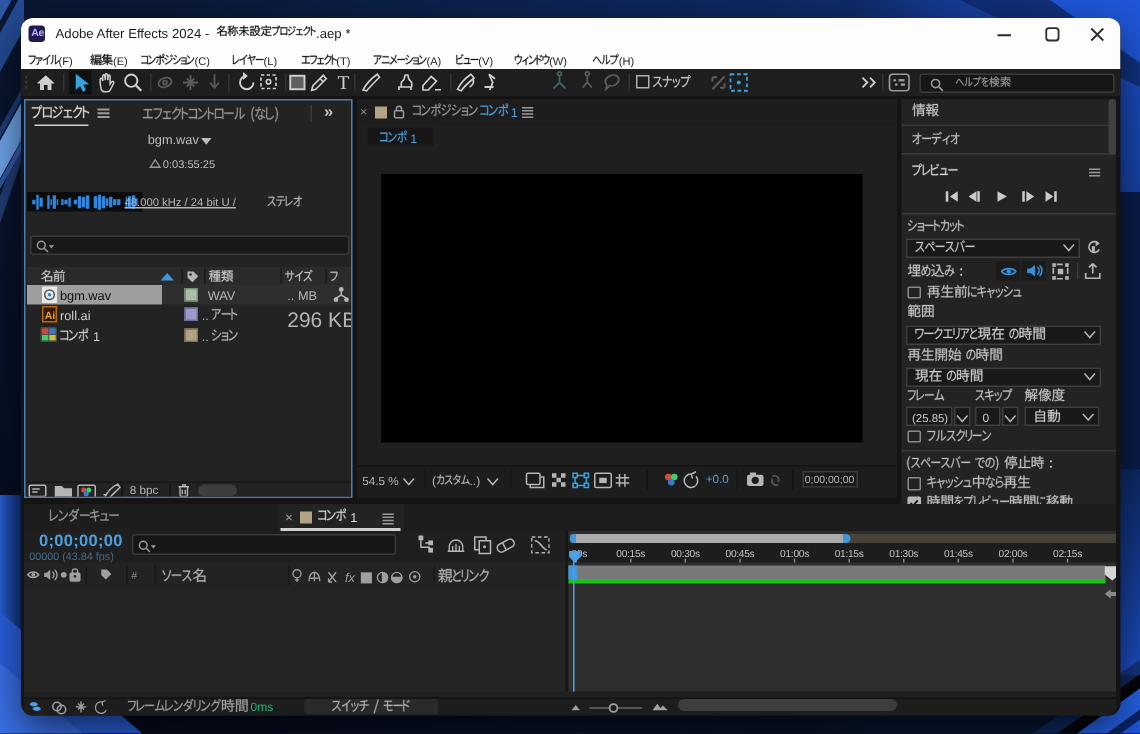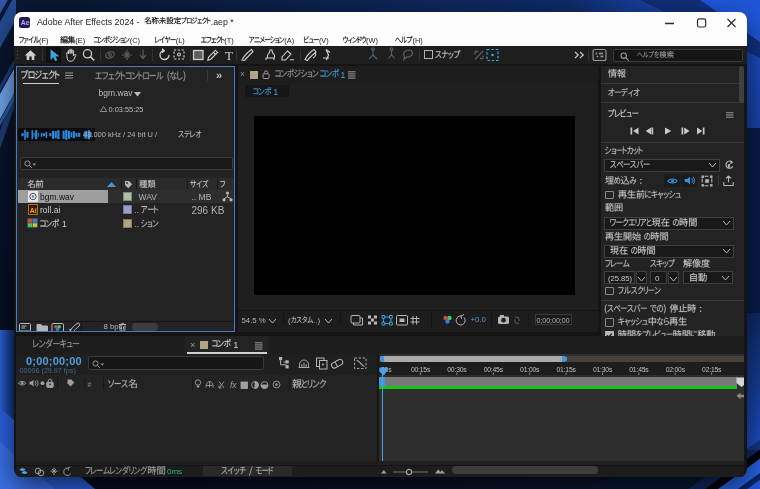--- a/index.html
+++ b/index.html
@@ -214,21 +214,21 @@
         <rect x="49.9" y="2.8" width="2.2" height="8" fill="#2f86dd"></rect>
         <rect x="52.6" y="4.2" width="1.6" height="5" fill="#2f86dd"></rect>
         <rect x="54.7" y="3.2" width="2.2" height="7" fill="#2f86dd"></rect>
         <rect x="57.4" y="4.8" width="2.2" height="4" fill="#2f86dd"></rect>
         <rect x="60.1" y="4.8" width="2.2" height="4" fill="#2f86dd"></rect>
         <rect x="65.8" y="3.2" width="1.0" height="7" fill="#2f86dd"></rect>
         <rect x="67.3" y="2.8" width="2.2" height="8" fill="#2f86dd"></rect>
         <rect x="70.0" y="2.2" width="2.2" height="9" fill="#2f86dd"></rect>
         <rect x="72.7" y="4.2" width="1.0" height="5" fill="#2f86dd"></rect>
       </svg>
-      <div style="position:absolute;left:66px;top:63.8px;font-family:'Liberation Sans',sans-serif;font-size:7.5px;color:#b5b5b5;white-space:nowrap;line-height:1;">48.000 kHz / 24 bit U /</div>
+      <div style="position:absolute;left:66px;top:63.8px;font-family:'Liberation Sans',sans-serif;font-size:7.5px;color:#b5b5b5;white-space:nowrap;line-height:1;text-decoration:underline;">48.000 kHz / 24 bit U /</div>
       <div style="position:absolute;left:160.5px;top:62.8px;line-height:0"><svg width="23.5" height="9.5" viewBox="0 0 23.5 9.5" style="overflow:visible">
           <path fill="#b5b5b5" stroke="#b5b5b5" stroke-width="0.19" d="M5.1 1.5Q5 1.5 5 1.6Q4.9 1.8 4.9 1.8Q4.8 2.3 4.6 2.8Q4.3 3.3 4.1 3.8Q3.8 4.3 3.5 4.7Q3.2 5.2 2.7 5.7Q2.2 6.2 1.7 6.7Q1.2 7.1 0.7 7.4L0.3 6.8Q0.8 6.6 1.3 6.2Q1.8 5.7 2.3 5.3Q2.7 4.8 3.1 4.3Q3.3 3.9 3.6 3.5Q3.8 3.1 4 2.7Q4.2 2.2 4.2 1.9Q4.2 1.9 4 1.9Q3.8 1.9 3.5 1.9Q3.2 1.9 2.9 1.9Q2.6 1.9 2.3 1.9Q2 1.9 1.8 1.9Q1.6 1.9 1.6 1.9Q1.4 1.9 1.3 1.9Q1.1 1.9 1 1.9Q0.9 1.9 0.9 1.9V1.2Q0.9 1.2 1 1.2Q1.2 1.2 1.3 1.2Q1.4 1.2 1.6 1.2Q1.6 1.2 1.8 1.2Q2 1.2 2.3 1.2Q2.6 1.2 2.9 1.2Q3.2 1.2 3.5 1.2Q3.7 1.2 3.9 1.2Q4.1 1.2 4.2 1.2Q4.4 1.2 4.5 1.2Q4.6 1.2 4.7 1.1ZM3.6 4.2Q3.9 4.5 4.2 4.9Q4.5 5.2 4.8 5.6Q5.1 6 5.3 6.3Q5.6 6.7 5.8 6.9L5.3 7.5Q5 7 4.7 6.6Q4.4 6.1 4 5.6Q3.6 5.1 3.2 4.7ZM7.1 0.9Q7.2 0.9 7.4 0.9Q7.6 0.9 7.7 0.9Q7.8 0.9 8.1 0.9Q8.4 0.9 8.8 0.9Q9.1 0.9 9.5 0.9Q9.8 0.9 10.1 0.9Q10.4 0.9 10.5 0.9Q10.6 0.9 10.8 0.9Q11 0.9 11.1 0.9V1.6Q11 1.6 10.8 1.6Q10.7 1.5 10.5 1.5Q10.4 1.5 10.1 1.5Q9.8 1.5 9.5 1.5Q9.1 1.5 8.8 1.5Q8.4 1.5 8.1 1.5Q7.8 1.5 7.7 1.5Q7.6 1.5 7.4 1.6Q7.2 1.6 7.1 1.6ZM6.3 3Q6.4 3 6.6 3Q6.7 3.1 6.9 3.1Q7 3.1 7.2 3.1Q7.5 3.1 7.9 3.1Q8.3 3.1 8.7 3.1Q9.1 3.1 9.6 3.1Q10 3.1 10.4 3.1Q10.8 3.1 11 3.1Q11.3 3.1 11.4 3.1Q11.5 3.1 11.6 3.1Q11.8 3 11.9 3V3.7Q11.8 3.7 11.7 3.7Q11.5 3.7 11.4 3.7Q11.3 3.7 11 3.7Q10.8 3.7 10.4 3.7Q10 3.7 9.6 3.7Q9.1 3.7 8.7 3.7Q8.3 3.7 7.9 3.7Q7.5 3.7 7.2 3.7Q7 3.7 6.9 3.7Q6.7 3.7 6.6 3.7Q6.4 3.7 6.3 3.7ZM9.5 3.4Q9.5 4.2 9.4 4.9Q9.3 5.5 9.1 6.1Q9 6.4 8.8 6.6Q8.6 6.9 8.3 7.2Q8 7.4 7.7 7.6L7.2 7.2Q7.6 7 8 6.6Q8.3 6.3 8.5 5.8Q8.8 5.3 8.9 4.7Q8.9 4.1 8.9 3.4ZM12.4 6.9Q12.5 6.8 12.5 6.8Q12.5 6.7 12.5 6.5Q12.5 6.4 12.5 6Q12.5 5.7 12.5 5.2Q12.5 4.7 12.5 4.2Q12.5 3.6 12.5 3.1Q12.5 2.6 12.5 2.2Q12.5 1.8 12.5 1.6Q12.5 1.5 12.5 1.3Q12.5 1.2 12.5 1Q12.5 0.9 12.4 0.8H13.1Q13.1 1 13.1 1.2Q13.1 1.4 13.1 1.6Q13.1 1.8 13.1 2.1Q13.1 2.4 13.1 2.9Q13.1 3.3 13.1 3.7Q13.1 4.2 13.1 4.6Q13.1 5.1 13.1 5.5Q13.1 5.9 13.1 6.1Q13.1 6.4 13.1 6.5Q13.6 6.3 14.1 6Q14.6 5.8 15.1 5.4Q15.6 5 16.1 4.5Q16.5 4.1 16.8 3.6L17.1 4.2Q16.5 5.2 15.4 6Q14.4 6.8 13.1 7.2Q13.1 7.2 13 7.3Q12.9 7.3 12.8 7.4ZM21.6 0.5Q21.6 0.7 21.6 0.8Q21.6 1 21.6 1.2Q21.6 1.4 21.6 1.8Q21.6 2.2 21.6 2.7Q21.6 3.2 21.6 3.7Q21.6 4.3 21.6 4.8Q21.6 5.4 21.6 5.9Q21.6 6.4 21.6 6.8Q21.6 7.1 21.5 7.3Q21.3 7.5 21 7.5Q20.7 7.5 20.5 7.5Q20.2 7.4 19.9 7.4L19.9 6.7Q20.1 6.8 20.4 6.8Q20.6 6.8 20.8 6.8Q21 6.8 21 6.7Q21.1 6.6 21.1 6.5Q21.1 6.2 21.1 5.7Q21.1 5.3 21.1 4.8Q21.1 4.3 21.1 3.7Q21.1 3.2 21.1 2.7Q21 2.2 21 1.8Q21 1.4 21 1.2Q21 1 21 0.8Q21 0.6 21 0.5ZM17.9 2Q18.1 2 18.2 2Q18.4 2 18.5 2Q18.6 2 18.9 2Q19.1 2 19.5 2Q19.8 2 20.2 2Q20.6 2 21 2Q21.4 2 21.8 2Q22.1 2 22.3 2Q22.6 2 22.7 2Q22.8 2 23 2Q23.1 2 23.2 2V2.7Q23.1 2.7 23 2.7Q22.8 2.7 22.7 2.7Q22.6 2.7 22.4 2.7Q22.1 2.7 21.8 2.7Q21.4 2.7 21 2.7Q20.6 2.7 20.2 2.7Q19.8 2.7 19.5 2.7Q19.1 2.7 18.9 2.7Q18.6 2.7 18.6 2.7Q18.4 2.7 18.2 2.7Q18.1 2.7 17.9 2.7ZM17.7 6Q18.2 5.7 18.7 5.3Q19.2 4.8 19.6 4.3Q20.1 3.9 20.4 3.4Q20.7 3 20.9 2.6L21.2 2.6L21.2 3.1Q21 3.5 20.7 4Q20.3 4.4 19.9 4.9Q19.5 5.4 19 5.8Q18.5 6.2 18.1 6.6Z"></path>
         </svg></div>
       <div style="position:absolute;left:3.0px;top:90.0px;width:213.0px;height:13.0px;background:#191919;border:1px solid #3a3a3a;border-radius:2px;box-sizing:border-box;"></div>
       <svg width="12" height="9" viewBox="0 0 12 9" style="position:absolute;left:7.0px;top:93.0px;overflow:visible">
         <circle cx="3.5" cy="3.5" r="2.6" fill="none" stroke="#9a9a9a" stroke-width="1"></circle>
         <line x1="5.5" y1="5.5" x2="8" y2="8" stroke="#9a9a9a" stroke-width="1"></line>
         <path d="M8.5 3.5 h3.5 l-1.75 2.2 Z" fill="#9a9a9a"></path>
       </svg>
       <div style="position:absolute;left:1.2px;top:111.0px;width:216.5px;height:11.5px;background:#2b2b2b;"></div>
@@ -276,21 +276,21 @@
         <rect width="10" height="11" fill="#331a05" rx="0.5"></rect>
         <rect x="0.5" y="0.5" width="9" height="10" fill="none" stroke="#b56d12" stroke-width="1"></rect>
         <text x="1.8" y="8.6" font-family="Liberation Sans" font-size="7" font-weight="bold" fill="#e8a33d">Ai</text>
       </svg>
       <div style="position:absolute;left:23.0px;top:139.0px;font-family:'Liberation Sans',sans-serif;font-size:8.5px;color:#cfcfcf;white-space:nowrap;line-height:1;">roll.ai</div>
       <div style="position:absolute;left:106.0px;top:138.0px;width:9.0px;height:9.0px;background:#9d9bc8;border:1px solid #74719f;box-sizing:border-box;"></div>
       <div style="position:absolute;left:117.5px;top:139.0px;font-family:'Liberation Sans',sans-serif;font-size:8.5px;color:#b5b5b5;white-space:nowrap;line-height:1;">..</div>
       <div style="position:absolute;left:124.0px;top:138.1px;line-height:0"><svg width="17.4" height="10.2" viewBox="0 0 17.4 10.2" style="overflow:visible">
           <path fill="#b5b5b5" stroke="#b5b5b5" stroke-width="0.20" d="M6.3 1.5Q6.2 1.6 6.2 1.7Q6.1 1.8 6.1 1.9Q5.9 2.2 5.7 2.6Q5.4 3.1 5 3.6Q4.7 4.1 4.2 4.4L3.7 3.9Q4 3.7 4.2 3.5Q4.5 3.2 4.7 2.9Q4.9 2.6 5.1 2.3Q5.3 2.1 5.4 1.9Q5.2 1.9 5 1.9Q4.7 1.9 4.4 1.9Q4 1.9 3.6 1.9Q3.2 1.9 2.8 1.9Q2.4 1.9 2 1.9Q1.7 1.9 1.4 1.9Q1.2 1.9 1.1 1.9Q0.9 1.9 0.7 1.9Q0.5 1.9 0.3 1.9V1.1Q0.5 1.1 0.7 1.1Q0.9 1.1 1.1 1.1Q1.2 1.1 1.4 1.1Q1.7 1.1 2 1.1Q2.4 1.1 2.8 1.1Q3.2 1.1 3.6 1.1Q4.1 1.1 4.4 1.1Q4.8 1.1 5 1.1Q5.3 1.1 5.4 1.1Q5.5 1.1 5.6 1.1Q5.7 1.1 5.8 1.1Q5.9 1.1 5.9 1.1ZM3.3 2.8Q3.3 3.5 3.3 4.2Q3.2 4.8 3.1 5.4Q3 6 2.8 6.5Q2.6 7 2.2 7.4Q1.8 7.8 1.2 8.2L0.7 7.6Q0.8 7.5 1 7.4Q1.2 7.3 1.4 7.2Q1.8 6.9 2.1 6.4Q2.3 6 2.4 5.6Q2.6 5.1 2.6 4.5Q2.7 4 2.7 3.4Q2.7 3.3 2.7 3.1Q2.7 2.9 2.6 2.8ZM6.8 3.8Q7 3.8 7.1 3.8Q7.3 3.8 7.5 3.8Q7.7 3.8 7.9 3.8Q8 3.8 8.2 3.8Q8.5 3.8 8.8 3.8Q9.2 3.8 9.5 3.8Q9.9 3.8 10.3 3.8Q10.7 3.8 11 3.8Q11.3 3.8 11.6 3.8Q11.8 3.8 12 3.8Q12.2 3.8 12.4 3.8Q12.6 3.8 12.8 3.8V4.7Q12.6 4.7 12.4 4.7Q12.2 4.7 12 4.7Q11.8 4.7 11.6 4.7Q11.3 4.7 11 4.7Q10.7 4.7 10.3 4.7Q9.9 4.7 9.5 4.7Q9.2 4.7 8.8 4.7Q8.5 4.7 8.2 4.7Q8 4.7 7.9 4.7Q7.6 4.7 7.3 4.7Q7 4.7 6.8 4.7ZM13.4 7Q13.4 6.9 13.4 6.5Q13.4 6.1 13.4 5.5Q13.4 5 13.4 4.4Q13.4 3.8 13.4 3.2Q13.4 2.7 13.4 2.2Q13.4 1.8 13.4 1.6Q13.4 1.4 13.4 1.1Q13.3 0.8 13.3 0.6H14Q14 0.8 14 1.1Q14 1.4 14 1.6Q14 1.9 14 2.5Q14 3 14 3.5Q14 4.1 14 4.7Q14 5.2 14 5.7Q14 6.2 14 6.5Q14 6.9 14 7Q14 7.1 14 7.3Q14 7.5 14 7.7Q14 7.9 14 8.1H13.3Q13.4 7.9 13.4 7.6Q13.4 7.3 13.4 7ZM13.9 3.1Q14.2 3.2 14.7 3.4Q15.1 3.6 15.6 3.8Q16 4 16.4 4.2Q16.9 4.4 17.2 4.6L16.9 5.4Q16.6 5.2 16.2 5Q15.8 4.8 15.4 4.5Q15 4.3 14.6 4.2Q14.2 4 13.9 3.9Z"></path>
         </svg></div>
-      <div style="position:absolute;left:174.5px;top:139.0px;font-family:'Liberation Sans',sans-serif;font-size:10px;color:#b5b5b5;white-space:nowrap;line-height:1;">296 KB</div>
+      <div style="position:absolute;left:174.5px;top:139.0px;font-family:'Liberation Sans',sans-serif;font-size:14px;color:#b5b5b5;white-space:nowrap;line-height:1;">296 KB</div>
       <svg width="11" height="10" viewBox="0 0 11 10" style="position:absolute;left:10.0px;top:150.5px;overflow:visible">
         <rect width="11" height="10" fill="#4a4a4a" rx="1"></rect>
         <rect x="1" y="1" width="4.2" height="3.6" fill="#d04a3a"></rect>
         <rect x="5.9" y="1" width="4.2" height="3.6" fill="#3a7ad0"></rect>
         <rect x="1" y="5.3" width="4.2" height="3.6" fill="#3ad06a"></rect>
         <rect x="5.9" y="5.3" width="4.2" height="3.6" fill="#d0c23a"></rect>
       </svg>
       <div style="position:absolute;left:22.9px;top:151.8px;line-height:0"><svg width="19.1" height="10.2" viewBox="0 0 19.1 10.2" style="overflow:visible">
           <path fill="#cfcfcf" stroke="#cfcfcf" stroke-width="0.20" d="M0.4 1.4Q0.6 1.5 0.8 1.5Q1 1.5 1.2 1.5H4.9Q5 1.5 5.1 1.5Q5.3 1.5 5.4 1.5Q5.4 1.6 5.4 1.8Q5.4 2 5.4 2.2V7Q5.4 7.2 5.4 7.5Q5.4 7.8 5.4 7.9H4.7Q4.8 7.8 4.8 7.6Q4.8 7.3 4.8 7.1V2.2H1.2Q1 2.2 0.7 2.2Q0.5 2.3 0.4 2.3ZM0.3 6.6Q0.4 6.6 0.6 6.6Q0.9 6.6 1.1 6.6H5.1V7.4H1.1Q0.9 7.4 0.7 7.4Q0.4 7.4 0.3 7.4ZM6.6 1Q6.8 1.2 7.1 1.4Q7.3 1.7 7.6 1.9Q7.9 2.2 8.1 2.5Q8.4 2.7 8.5 2.9L8 3.5Q7.9 3.3 7.7 3.1Q7.5 2.8 7.2 2.5Q6.9 2.2 6.7 2Q6.4 1.7 6.2 1.6ZM6 7.2Q6.6 7.1 7.2 6.9Q7.7 6.7 8.2 6.4Q8.6 6.1 8.9 5.9Q9.5 5.4 10 4.8Q10.5 4.3 10.9 3.6Q11.2 3 11.4 2.4L11.8 3.2Q11.5 3.8 11.2 4.4Q10.8 5 10.3 5.6Q9.9 6.1 9.3 6.5Q8.9 6.8 8.5 7.1Q8 7.4 7.5 7.6Q7 7.8 6.4 8ZM17.5 0.9Q17.5 1.2 17.6 1.4Q17.8 1.5 18 1.5Q18.2 1.5 18.3 1.4Q18.5 1.2 18.5 0.9Q18.5 0.7 18.3 0.5Q18.2 0.3 18 0.3Q17.8 0.3 17.6 0.5Q17.5 0.7 17.5 0.9ZM17.2 0.9Q17.2 0.7 17.3 0.4Q17.4 0.2 17.6 0.1Q17.8 -0.1 18 -0.1Q18.2 -0.1 18.4 0.1Q18.6 0.2 18.7 0.4Q18.8 0.7 18.8 0.9Q18.8 1.2 18.7 1.5Q18.6 1.7 18.4 1.8Q18.2 2 18 2Q17.8 2 17.6 1.8Q17.4 1.7 17.3 1.5Q17.2 1.2 17.2 0.9ZM15.9 0.6Q15.9 0.7 15.9 0.8Q15.9 0.9 15.9 1.1Q15.9 1.2 15.9 1.3Q15.9 1.6 15.9 1.9Q15.9 2.2 15.9 2.5Q15.9 2.8 15.9 3Q15.9 3.2 15.9 3.6Q15.9 3.9 15.9 4.4Q15.9 4.8 15.9 5.3Q15.9 5.8 15.9 6.2Q15.9 6.6 15.9 7Q15.9 7.3 15.9 7.5Q15.9 7.8 15.7 8Q15.6 8.2 15.2 8.2Q15.1 8.2 14.9 8.2Q14.7 8.2 14.5 8.2Q14.3 8.2 14.2 8.1L14.1 7.4Q14.4 7.5 14.6 7.5Q14.8 7.5 15 7.5Q15.1 7.5 15.2 7.4Q15.3 7.3 15.3 7.2Q15.3 7 15.3 6.7Q15.3 6.4 15.3 6Q15.3 5.5 15.3 5.1Q15.3 4.6 15.3 4.2Q15.3 3.8 15.3 3.5Q15.3 3.1 15.3 3Q15.3 2.9 15.3 2.6Q15.3 2.2 15.3 1.9Q15.3 1.5 15.3 1.3Q15.3 1.2 15.3 0.9Q15.2 0.7 15.2 0.6ZM12.6 2.2Q12.7 2.2 12.9 2.2Q13 2.3 13.2 2.3Q13.3 2.3 13.6 2.3Q13.8 2.3 14.2 2.3Q14.6 2.3 15.1 2.3Q15.5 2.3 16 2.3Q16.4 2.3 16.8 2.3Q17.2 2.3 17.5 2.3Q17.7 2.3 17.8 2.3Q18 2.3 18.1 2.2Q18.3 2.2 18.5 2.2V3Q18.3 3 18.1 3Q18 3 17.9 3Q17.8 3 17.5 3Q17.2 3 16.8 3Q16.4 3 16 3Q15.5 3 15.1 3Q14.6 3 14.3 3Q13.9 3 13.6 3Q13.3 3 13.2 3Q13 3 12.9 3Q12.7 3 12.6 3ZM14.3 4.4Q14.2 4.7 14 5Q13.8 5.4 13.6 5.8Q13.4 6.1 13.2 6.4Q13 6.7 12.9 6.9L12.3 6.5Q12.5 6.3 12.7 6Q12.9 5.7 13.1 5.4Q13.3 5 13.5 4.7Q13.7 4.4 13.8 4.1ZM17.4 4.1Q17.5 4.3 17.7 4.6Q17.9 4.9 18.1 5.3Q18.3 5.6 18.4 5.9Q18.6 6.3 18.7 6.5L18.1 6.9Q18 6.6 17.9 6.3Q17.7 6 17.6 5.6Q17.4 5.3 17.2 5Q17 4.7 16.9 4.4Z"></path>
         </svg></div>
@@ -309,21 +309,21 @@
 <rect x="34" y="2.5" width="11.5" height="8.5" rx="1"></rect>
 </g>
 <circle cx="37.8" cy="5.7" r="1.7" fill="#d04a3a"></circle>
         <circle cx="41.2" cy="5.7" r="1.7" fill="#3ad06a"></circle>
         <circle cx="39.5" cy="8.3" r="1.7" fill="#3a7ad0"></circle>
 <path d="M52 10.5 C53.5 7 57 3.5 60.5 1.8 L62 4 C59.5 6.5 56 9.5 54.5 11.5 Z M53.5 8 l-2.5 1 M56.5 10.5 l-0.5 2.5" fill="none" stroke="#b5b5b5" stroke-width="1"></path>
 <line x1="63.3" y1="1.5" x2="63.3" y2="11" stroke="#141414"></line>
 <line x1="95.3" y1="1.5" x2="95.3" y2="11" stroke="#141414"></line>
 <path d="M101 3.5 h7 M102 3.5 v5.5 a1 1 0 0 0 1 1 h3 a1 1 0 0 0 1-1 v-5.5 M103.8 3.5 v-1.2 h1.8 v1.2 M103.5 5.5 v3 M105.5 5.5 v3" stroke="#b5b5b5" fill="none" stroke-width="0.9"></path>
       </svg>
-      <div style="position:absolute;left:96px;top:255.8px;font-family:'Liberation Sans',sans-serif;font-size:7.8px;color:#b5b5b5;white-space:nowrap;line-height:1;transform:translateX(-50%);">8 bpc</div>
+      <div style="position:absolute;left:79.0px;top:255.8px;font-family:'Liberation Sans',sans-serif;font-size:7.8px;color:#b5b5b5;white-space:nowrap;line-height:1;transform:translateX(-50%);">8 bpc</div>
       <div style="position:absolute;left:115.4px;top:256.0px;width:25.3px;height:8.0px;background:#3d3d3d;border-radius:4px;"></div>
     </div>
     <div style="position:absolute;left:224.0px;top:54.0px;width:360.0px;height:266.0px;overflow:hidden;background:#1f1f1f;">
       <div style="position:absolute;left:0.0px;top:0.0px;width:360.0px;height:18.0px;background:#1d1d1d;"></div>
       <div style="position:absolute;left:2.0px;top:4.0px;font-family:'Liberation Sans',sans-serif;font-size:8.5px;color:#8a8a8a;white-space:nowrap;line-height:1;">×</div>
       <div style="position:absolute;left:12.0px;top:4.5px;width:8.0px;height:8.0px;background:#b1a383;"></div>
       <svg width="8" height="9" viewBox="0 0 8 9" style="position:absolute;left:24.0px;top:4.0px;overflow:visible">
         <rect x="1" y="3.8" width="6" height="4.7" rx="0.8" fill="none" stroke="#9a9a9a" stroke-width="1"></rect>
         <path d="M2.3 3.8 V2.6 a1.7 1.7 0 0 1 3.4 0 V3.8" fill="none" stroke="#9a9a9a" stroke-width="1"></path>
       </svg>
@@ -544,21 +544,21 @@
       <div style="position:absolute;left:184.0px;top:4.5px;width:8.0px;height:8.0px;background:#b1a383;"></div>
       <div style="position:absolute;left:195.5px;top:3.3px;line-height:0"><svg width="18.9" height="10.1" viewBox="0 0 18.9 10.1" style="overflow:visible">
           <path fill="#dadada" stroke="#dadada" stroke-width="0.20" d="M0.4 1.4Q0.6 1.4 0.8 1.5Q1 1.5 1.2 1.5H4.8Q4.9 1.5 5.1 1.5Q5.2 1.5 5.3 1.5Q5.3 1.6 5.3 1.8Q5.3 2 5.3 2.2V6.9Q5.3 7.2 5.3 7.4Q5.3 7.7 5.4 7.8H4.7Q4.7 7.7 4.7 7.5Q4.7 7.2 4.7 7V2.2H1.2Q1 2.2 0.7 2.2Q0.5 2.2 0.4 2.2ZM0.3 6.5Q0.4 6.5 0.6 6.5Q0.9 6.6 1.1 6.6H5V7.3H1.1Q0.9 7.3 0.7 7.3Q0.4 7.3 0.3 7.3ZM6.5 1Q6.7 1.1 7 1.4Q7.3 1.6 7.5 1.9Q7.8 2.2 8 2.4Q8.3 2.7 8.4 2.9L8 3.5Q7.8 3.3 7.6 3Q7.4 2.8 7.1 2.5Q6.8 2.2 6.6 2Q6.3 1.7 6.1 1.5ZM5.9 7.1Q6.6 7 7.1 6.8Q7.6 6.6 8.1 6.3Q8.5 6.1 8.9 5.8Q9.4 5.4 9.9 4.8Q10.4 4.2 10.7 3.6Q11.1 3 11.3 2.4L11.7 3.2Q11.4 3.8 11 4.4Q10.7 4.9 10.2 5.5Q9.7 6 9.2 6.5Q8.8 6.8 8.4 7Q7.9 7.3 7.4 7.5Q6.9 7.8 6.3 7.9ZM17.3 0.9Q17.3 1.2 17.5 1.3Q17.6 1.5 17.8 1.5Q18 1.5 18.1 1.3Q18.3 1.2 18.3 0.9Q18.3 0.7 18.1 0.5Q18 0.3 17.8 0.3Q17.6 0.3 17.5 0.5Q17.3 0.7 17.3 0.9ZM17 0.9Q17 0.7 17.1 0.4Q17.2 0.2 17.4 0.1Q17.6 -0.1 17.8 -0.1Q18 -0.1 18.2 0.1Q18.4 0.2 18.5 0.4Q18.6 0.7 18.6 0.9Q18.6 1.2 18.5 1.4Q18.4 1.7 18.2 1.8Q18 1.9 17.8 1.9Q17.6 1.9 17.4 1.8Q17.2 1.7 17.1 1.4Q17 1.2 17 0.9ZM15.8 0.6Q15.7 0.7 15.7 0.8Q15.7 0.9 15.7 1.1Q15.7 1.2 15.7 1.3Q15.7 1.5 15.7 1.8Q15.7 2.2 15.7 2.5Q15.7 2.8 15.7 3Q15.7 3.2 15.7 3.5Q15.7 3.9 15.7 4.3Q15.7 4.8 15.7 5.2Q15.7 5.7 15.7 6.1Q15.7 6.6 15.7 6.9Q15.7 7.2 15.7 7.4Q15.7 7.8 15.6 7.9Q15.4 8.1 15.1 8.1Q14.9 8.1 14.7 8.1Q14.5 8.1 14.4 8.1Q14.2 8.1 14 8.1L14 7.3Q14.2 7.4 14.5 7.4Q14.7 7.4 14.8 7.4Q15 7.4 15 7.3Q15.1 7.3 15.1 7.1Q15.1 7 15.1 6.6Q15.1 6.3 15.1 5.9Q15.1 5.5 15.1 5Q15.1 4.6 15.1 4.1Q15.1 3.7 15.1 3.4Q15.1 3.1 15.1 3Q15.1 2.8 15.1 2.5Q15.1 2.2 15.1 1.9Q15.1 1.5 15.1 1.3Q15.1 1.1 15.1 0.9Q15.1 0.7 15.1 0.6ZM12.4 2.2Q12.6 2.2 12.7 2.2Q12.9 2.2 13.1 2.2Q13.2 2.2 13.4 2.2Q13.7 2.2 14.1 2.2Q14.5 2.2 14.9 2.2Q15.4 2.2 15.8 2.2Q16.2 2.2 16.6 2.2Q17 2.2 17.3 2.2Q17.6 2.2 17.7 2.2Q17.8 2.2 18 2.2Q18.1 2.2 18.3 2.2V3Q18.1 2.9 18 2.9Q17.8 2.9 17.7 2.9Q17.6 2.9 17.3 2.9Q17 2.9 16.6 2.9Q16.3 2.9 15.8 2.9Q15.4 2.9 14.9 2.9Q14.5 2.9 14.1 2.9Q13.7 2.9 13.4 2.9Q13.2 2.9 13.1 2.9Q12.9 2.9 12.7 2.9Q12.6 2.9 12.4 3ZM14.1 4.4Q14 4.6 13.8 5Q13.7 5.3 13.5 5.7Q13.3 6.1 13.1 6.4Q12.9 6.7 12.7 6.9L12.2 6.4Q12.4 6.2 12.6 5.9Q12.8 5.6 13 5.3Q13.2 5 13.3 4.7Q13.5 4.3 13.6 4ZM17.2 4Q17.4 4.3 17.5 4.6Q17.7 4.9 17.9 5.2Q18.1 5.6 18.2 5.9Q18.4 6.2 18.5 6.4L17.9 6.8Q17.8 6.6 17.7 6.2Q17.5 5.9 17.4 5.5Q17.2 5.2 17 4.9Q16.9 4.6 16.7 4.4Z"></path>
         </svg></div>
       <div style="position:absolute;left:217.5px;top:5.0px;font-family:'Liberation Sans',sans-serif;font-size:8.5px;color:#dadada;white-space:nowrap;line-height:1;">1</div>
       <svg width="7.5" height="7.5" viewBox="0 0 7.5 7.5" style="position:absolute;left:239.0px;top:5.5px;overflow:visible">
         <path d="M0 0.8 h7.5 M0 2.9 h7.5 M0 5 h7.5 M0 7.1 h7.5" stroke="#9a9a9a" stroke-width="1"></path>
       </svg>
       <div style="position:absolute;left:171.0px;top:16.0px;width:80.0px;height:1.5px;background:#d0d0d0;"></div>
       <div style="position:absolute;left:10.0px;top:19.5px;font-family:'Liberation Sans',sans-serif;font-size:11px;color:#4e9fe0;white-space:nowrap;line-height:1;font-weight:bold;letter-spacing:0.2px;">0;00;00;00</div>
-      <div style="position:absolute;left:3.5px;top:31.3px;font-family:'Liberation Sans',sans-serif;font-size:7.2px;color:#46698c;white-space:nowrap;line-height:1;">00006 (29.97 fps)</div>
+      <div style="position:absolute;left:3.5px;top:31.3px;font-family:'Liberation Sans',sans-serif;font-size:7.2px;color:#46698c;white-space:nowrap;line-height:1;">00000 (43.84 fps)</div>
       <div style="position:absolute;left:72.0px;top:20.0px;width:176.0px;height:14.0px;background:#161616;border:1px solid #3a3a3a;border-radius:2px;box-sizing:border-box;"></div>
       <svg width="12" height="9" viewBox="0 0 12 9" style="position:absolute;left:76.0px;top:23.5px;overflow:visible">
         <circle cx="3.5" cy="3.5" r="2.6" fill="none" stroke="#9a9a9a" stroke-width="1"></circle>
         <line x1="5.5" y1="5.5" x2="8" y2="8" stroke="#9a9a9a" stroke-width="1"></line>
         <path d="M8.5 3.5 h3.5 l-1.75 2.2 Z" fill="#9a9a9a"></path>
       </svg>
       <svg width="100" height="16" viewBox="0 0 100 16" style="position:absolute;left:255.0px;top:19.0px;overflow:visible">
 <g stroke="#b5b5b5" fill="none" stroke-width="1">
 <rect x="8" y="2" width="3.2" height="3.2" fill="#b5b5b5" stroke="none"></rect>
 <path d="M9.6 5.2 v4.6 h6 M12.5 7 h3"></path>

